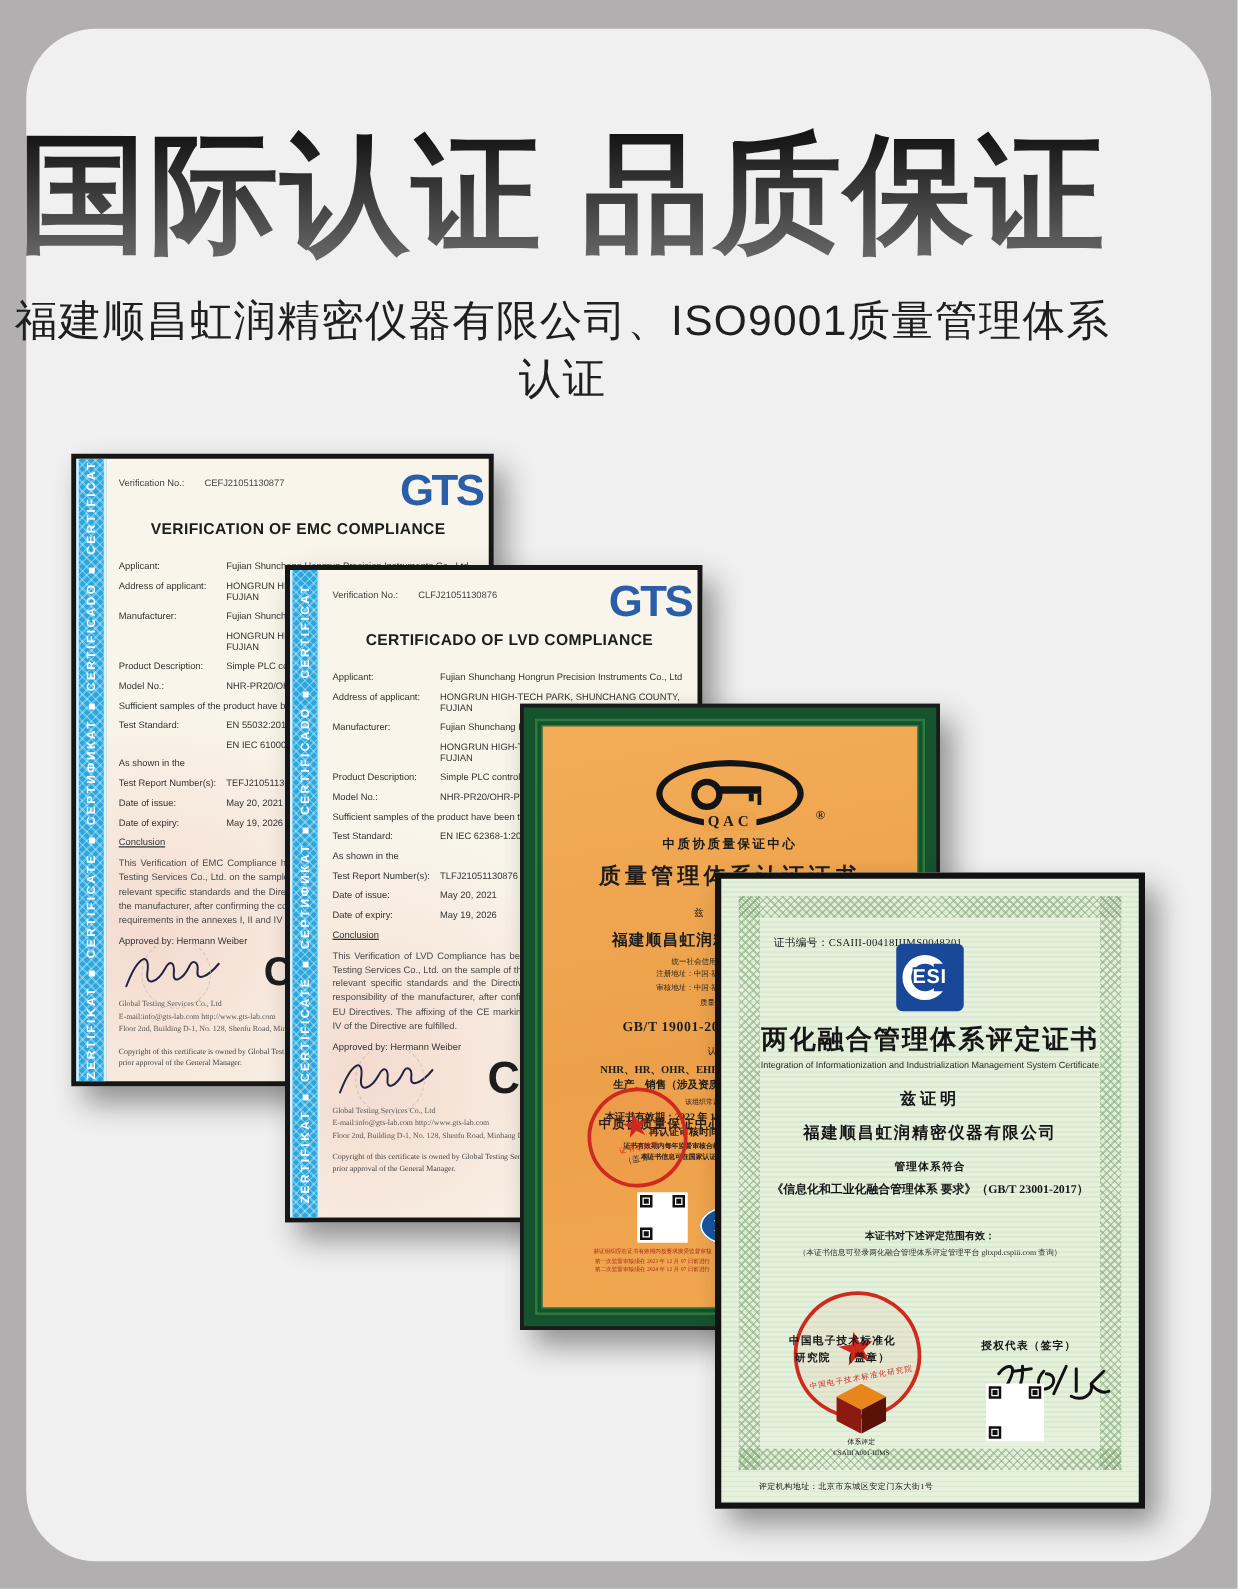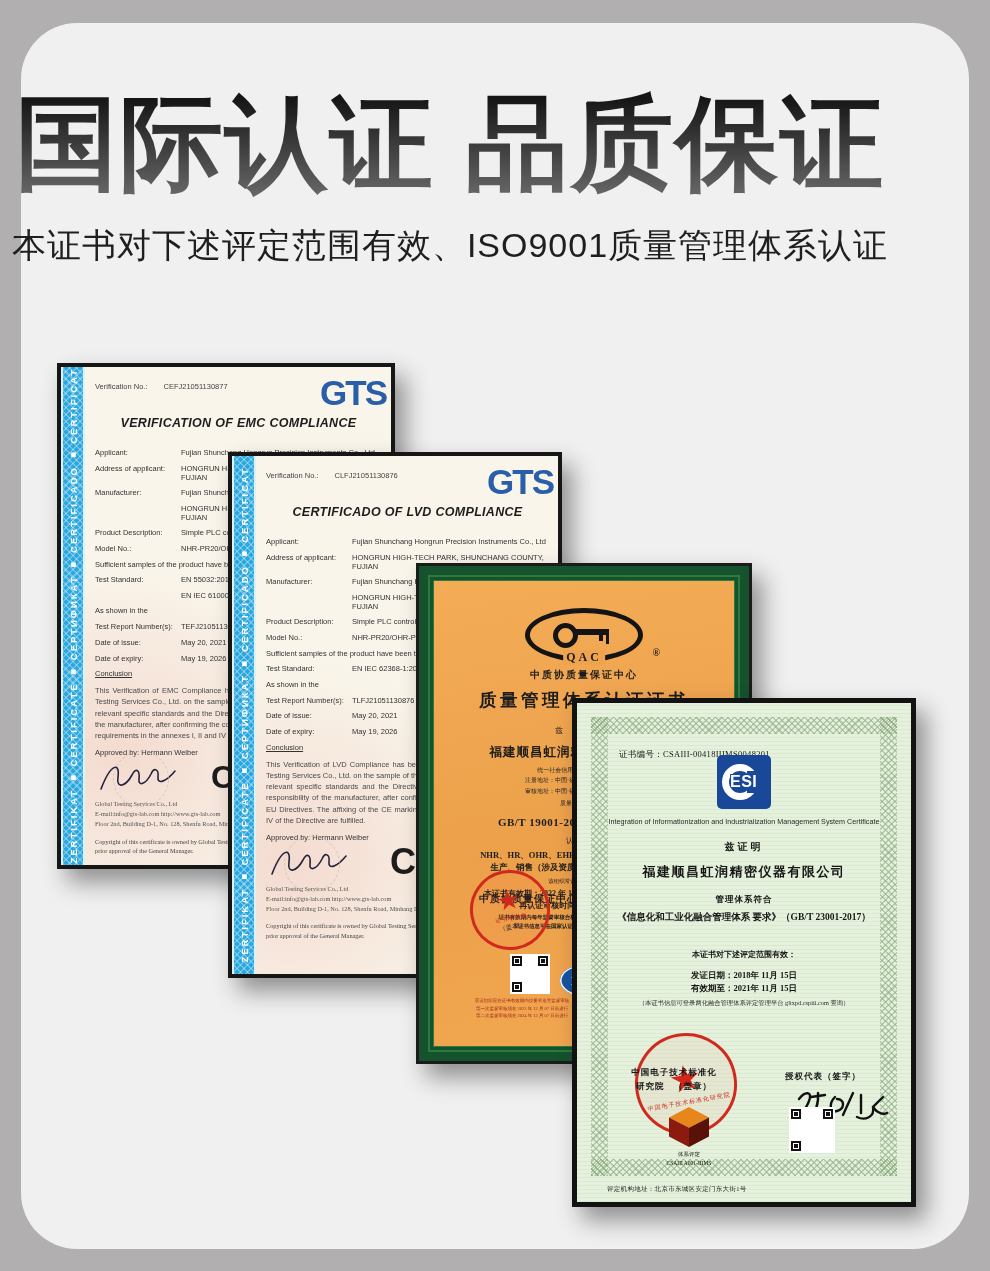--- a/index.html
+++ b/index.html
@@ -1,21 +1,21 @@
 <!DOCTYPE html>
 <html><head>
 <meta charset="utf-8">
 <style>
   html,body{margin:0;padding:0}
   body{width:990px;height:1271px;position:relative;background:#b1afb0;
        font-family:"Liberation Sans",sans-serif;overflow:hidden;color:#222}
   .panel{position:absolute;left:21px;top:23px;right:21px;bottom:22px;
          background:#f0f0f0;border-radius:56px}
   
-  .header{position:absolute;top:86px;left:0;width:900px;text-align:center}
+  .header{position:absolute;top:97px;left:0;width:900px;text-align:center}
   .h-title{font-size:103px;font-weight:900;letter-spacing:2px;line-height:1.12;
            color:#2d2d2d;white-space:nowrap}
   @supports ((-webkit-background-clip:text) or (background-clip:text)){
     .h-title{background:linear-gradient(180deg,#151515 10%,#6b6b6b 100%);
              -webkit-background-clip:text;background-clip:text;color:transparent}
   }
   .h-sub1{margin-top:22px;font-size:34px;color:#1f1f1f;letter-spacing:1px}
   .h-sub2{margin-top:27px;font-size:33px;color:#1f1f1f;letter-spacing:1px}
   
   .cert{position:absolute;box-shadow:10px 13px 22px rgba(25,25,25,.45)}
@@ -29,21 +29,21 @@
       #2aa7de;
     border-left:2px solid #dcf2fb;border-right:2px solid #dcf2fb;
     display:flex;align-items:center;justify-content:center}
   .band span{writing-mode:vertical-rl;transform:rotate(180deg);white-space:nowrap;
     color:#fff;font-size:9.5px;font-weight:bold;letter-spacing:2px}
   .gts-content{position:absolute;left:34px;right:9px;top:0;bottom:0;padding-top:15px;
     font-size:7.5px;color:#333;line-height:1.2}
   .vrow{display:flex;gap:16px;color:#444}
   .gts-logo{position:absolute;top:8px;right:5px;font-size:35px;font-weight:900;
     color:#2a5ea8;letter-spacing:-2px;font-stretch:condensed;line-height:1}
-  .cert-title{text-align:center;font-size:12.5px;font-weight:bold;font-style:italic;
+  .cert-title{text-align:center;font-size:12.5px;font-weight:bold;
     color:#1d1d1d;margin:25px 0 17px;letter-spacing:.3px}
   .row{display:flex;margin-bottom:6.6px}
   .row .lbl{width:86px;flex:none}
   .row .val{flex:1}
   .fullline{margin-bottom:6.6px}
   .gapline{margin:3px 0 7px}
   .concl{text-decoration:underline;margin:3px 0 7px;color:#333}
   .para{line-height:1.5;text-align:justify;color:#4a4a4a;margin-bottom:7px;padding-right:4px}
   .approved{margin:4px 0 2px}
   .sigrow{display:flex;align-items:center;margin:2px 0 4px;position:relative}
@@ -124,21 +124,21 @@
   .cesi{position:relative;width:54px;height:54px;margin:52px auto 8px;background:#1a4898;
     border-radius:5px}
   .cesi .ring{position:absolute;left:5px;top:9px;width:22px;height:22px;border:7px solid #fff;
     border-radius:50%}
   .cesi .gap{position:absolute;left:30px;top:16px;width:12px;height:22px;background:#1a4898}
   .cesi .esi{position:absolute;left:13px;top:18px;font-weight:900;font-size:16px;color:#fff;
     letter-spacing:.5px;font-family:"Liberation Sans",sans-serif;
     text-shadow:1px 1px 0 #1a4898,-1px -1px 0 #1a4898}
   .iiim-title{font-size:21px;font-weight:bold;letter-spacing:1.5px}
   .iiim-sub{font-size:7.2px;margin-top:2px;color:#2a2a2a;font-family:"Liberation Sans",sans-serif}
-  .iiim-hereby{font-size:10px;font-weight:bold;letter-spacing:3px;margin-top:14px}
+  .iiim-hereby{font-size:13px;font-weight:bold;letter-spacing:3px;margin-top:14px}
   .iiim-company{font-size:13px;font-weight:bold;letter-spacing:1.5px;margin-top:9px}
   .iiim-conform{font-size:8.5px;font-weight:bold;margin-top:13px;letter-spacing:1px}
   .iiim-std{font-size:9.5px;font-weight:bold;margin-top:5px}
   .iiim-scopeintro{font-size:8px;font-weight:bold;margin-top:25px}
   .iiim-scope{font-size:9.5px;font-weight:bold;line-height:1.75;text-align:justify;
     margin:8px 26px 0;text-indent:2em}
   .iiim-dates{font-size:8.5px;font-weight:bold;margin-top:9px;line-height:1.5}
   .iiim-query{font-size:6.3px;margin-top:4px;color:#2a2a2a}
   .iiim-seal{left:58px;top:330px;width:96px;height:96px;border-width:3.5px}
   .iiim-seal .star{font-size:36px}
@@ -157,21 +157,21 @@
   .iiim-foot{position:absolute;left:30px;bottom:8px;font-size:6.5px;color:#222;letter-spacing:.3px}
   .sig-svg{display:block}
 </style>
 </head>
 <body>
 
 <div class="panel"></div>
 
 <div class="header">
   <div class="h-title">国际认证 品质保证</div>
-  <div class="h-sub1">本证书对下述评定范围有效、ISO9001质量管理体系认证</div>
+  <div class="h-sub1">福建顺昌虹润精密仪器有限公司、ISO9001质量管理体系认证</div>
 </div>
 
 <div class="cert" style="left:57px;top:363px;width:338px;height:506px;z-index:1">
   <div class="gts-paper">
     <div class="band">
       <span>ZERTIFIKAT ■ CERTIFICATE ■ СЕРТИФИКАТ ■ CERTIFICADO ■ CERTIFICAT</span>
     </div>
     <div class="gts-logo">GTS</div>
     <div class="gts-content">
       <div class="vrow">
@@ -397,30 +397,27 @@
     <div class="gb t"></div>
     <div class="gb b"></div>
     <div class="gb l"></div>
     <div class="gb r"></div>
     <div class="iiim-no">证书编号：CSAIII-00418IIIMS0048201</div>
     <div class="cesi">
       <span class="ring"></span>
       <span class="gap"></span>
       <span class="esi">ESI</span>
     </div>
+    <div class="iiim-title">两化融合管理体系评定证书</div>
     <div class="iiim-sub">Integration of Informationization and Industrialization Management System Certificate</div>
     <div class="iiim-hereby">兹证明</div>
     <div class="iiim-company">福建顺昌虹润精密仪器有限公司</div>
     <div class="iiim-conform">管理体系符合</div>
     <div class="iiim-std">《信息化和工业化融合管理体系 要求》（GB/T 23001-2017）</div>
     <div class="iiim-scopeintro">本证书对下述评定范围有效：</div>
-    <div class="iiim-dates">
-      <div>发证日期：2018年 11月 15日</div>
-      <div>有效期至：2021年 11月 15日</div>
-    </div>
     <div class="iiim-query">（本证书信息可登录两化融合管理体系评定管理平台 gltxpd.cspiii.com 查询）</div>
     <div class="seal iiim-seal">
       <span class="star">★</span>
       <span class="st1">中国电子技术标准化研究院</span>
     </div>
     <div class="iiim-issuer">
       <div>中国电子技术标准化</div>
       <div>研究院　（盖章）</div>
     </div>
     <div class="iiim-auth">授权代表（签字）</div>

